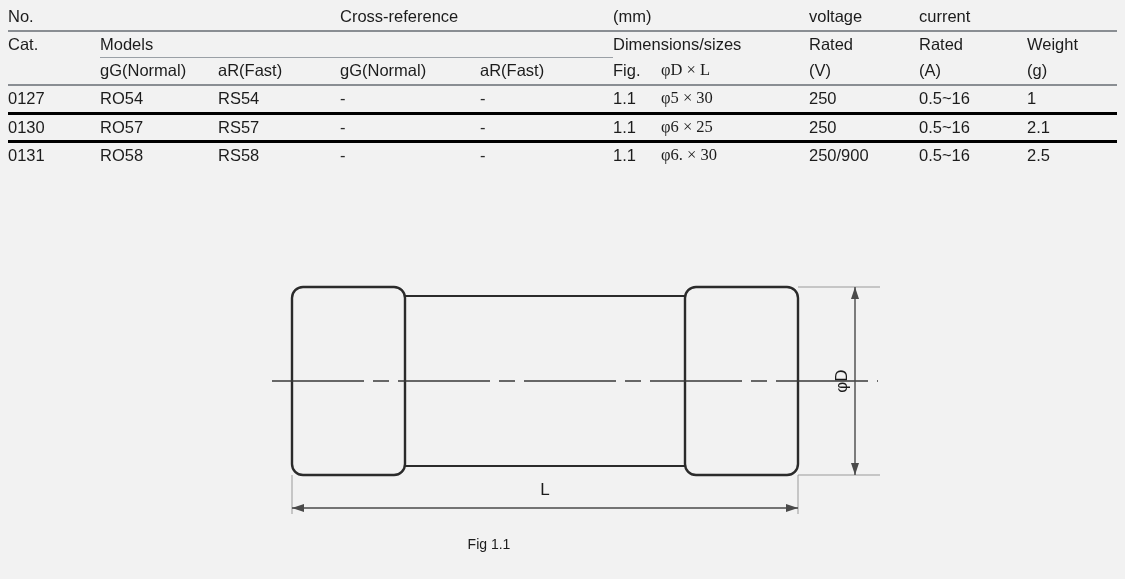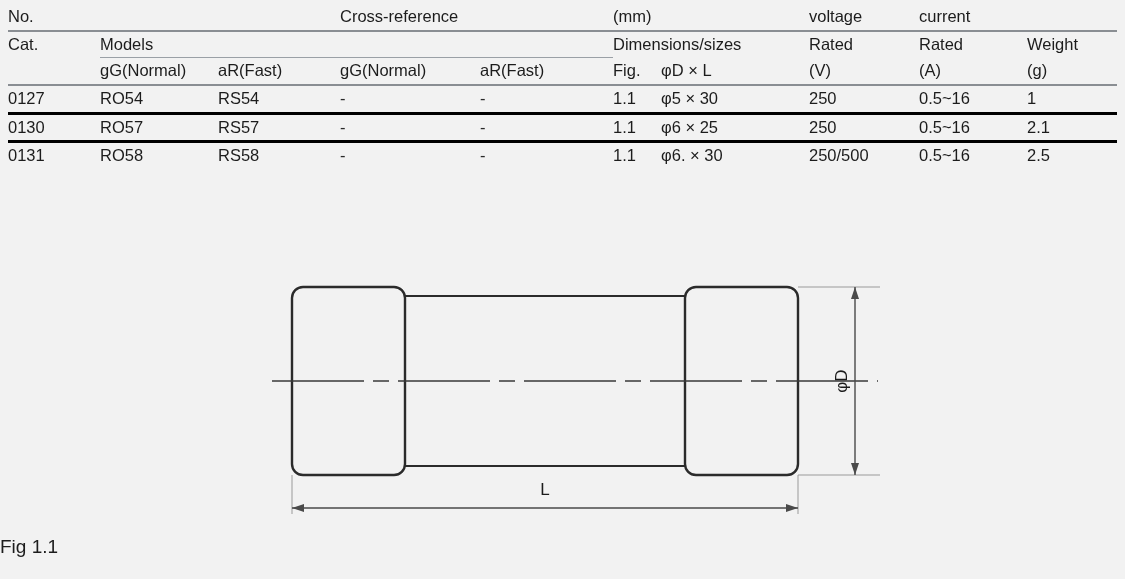--- a/index.html
+++ b/index.html
@@ -52,37 +52,38 @@
   .c-volt { width: 110px; }
   .c-cur  { width: 108px; }
   .c-wt   { width: 90px; }
 
   td.dash { color: #2a2a2a; }
   .hdr-row td { padding-top: 3px; }
   .data-row td { padding: 3px 0 4px 0; }
   .data-row { border-bottom: 3px solid #000000; }
   .data-row.last { border-bottom: none; }
 
-  .phi { font-family: Liberation Sans, sans-serif; }
+  .phi { font-family: Liberation Serif, serif; }
 
   
   #diagram {
     position: absolute;
     left: 0;
     top: 262px;
     width: 1125px;
     height: 317px;
   }
   #diagram svg { display: block; }
   .fig-caption {
     position: absolute;
     left: 0;
     top: 274px;
     width: 978px;
-    font-size: 19px;
+    text-align: center;
+    font-size: 14px;
     color: #1c1c1c;
   }
 </style>
 </head>
 <body>
 
 <div id="spec-table-wrap">
   <table class="spec">
     <colgroup>
       <col class="c-cat">
@@ -156,21 +157,21 @@
         <td>2.1</td>
       </tr>
       <tr class="data-row last rule-bot">
         <td>0131</td>
         <td>RO58</td>
         <td>RS58</td>
         <td class="dash">-</td>
         <td class="dash">-</td>
         <td>1.1</td>
         <td class="phi">φ6. × 30</td>
-        <td>250/500</td>
+        <td>250/900</td>
         <td>0.5~16</td>
         <td>2.5</td>
       </tr>
     </tbody>
   </table>
 </div>
 
 <div id="diagram">
   <svg width="1125" height="317" viewBox="0 0 1125 317">
 

